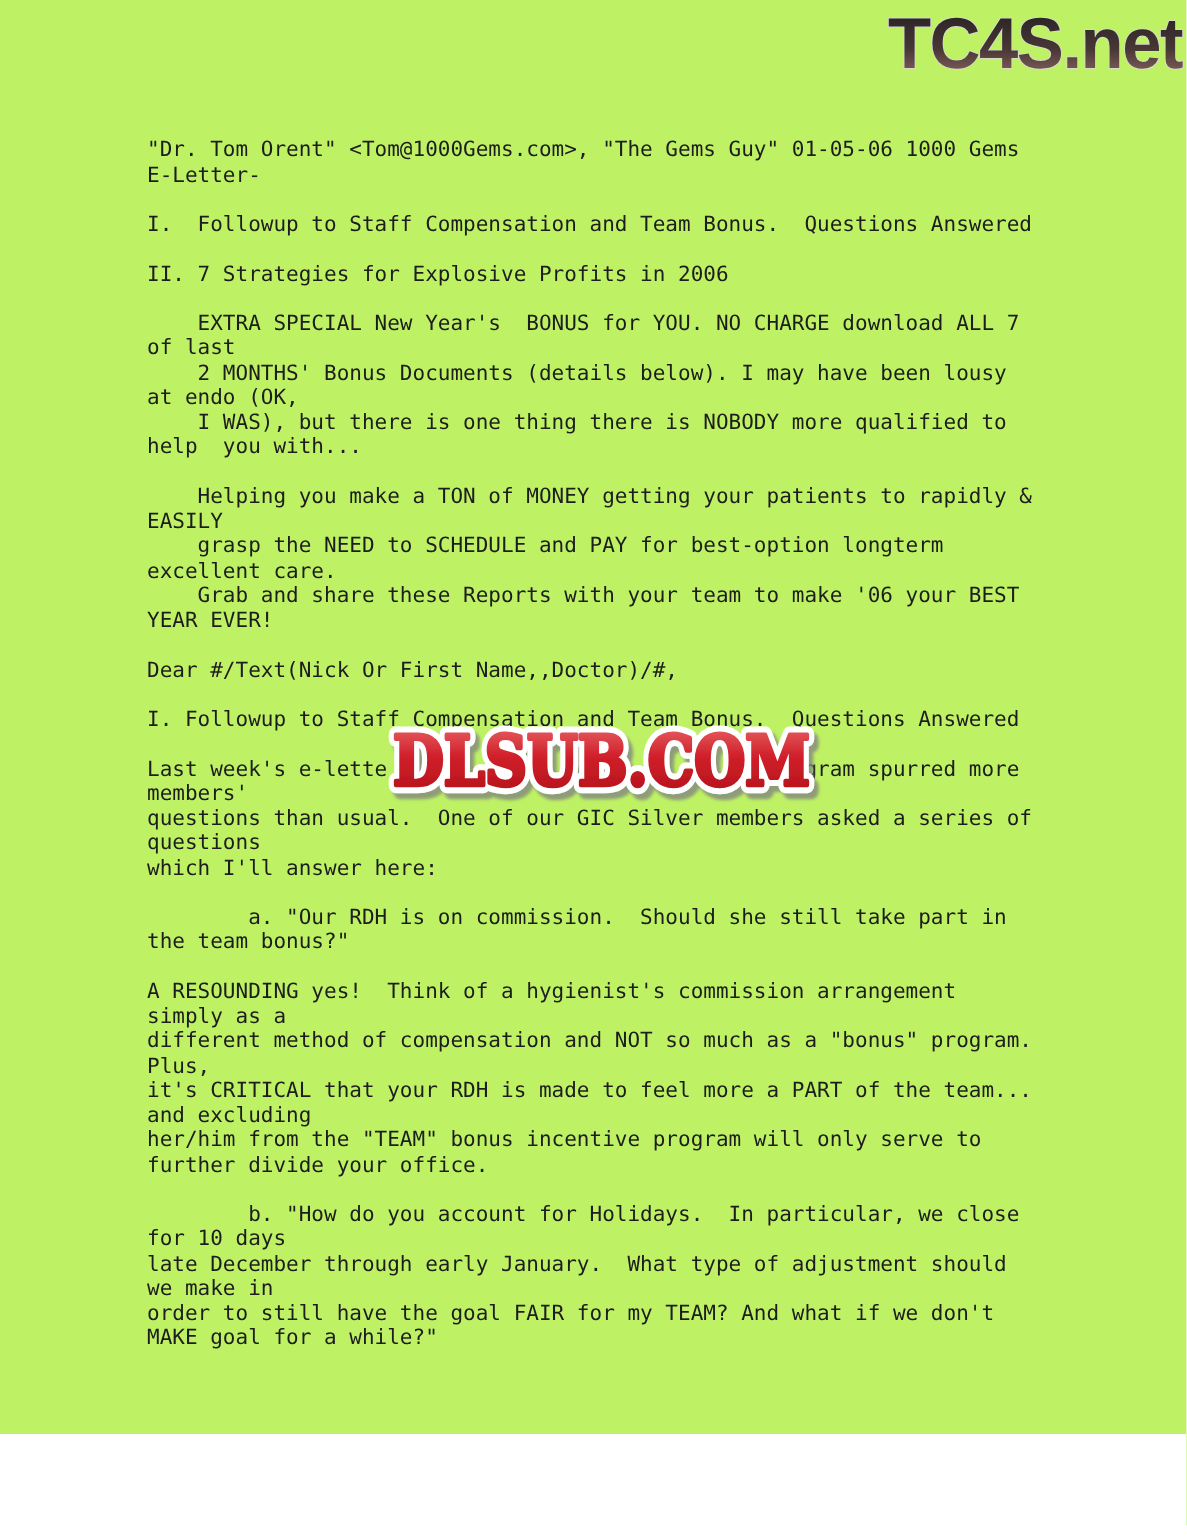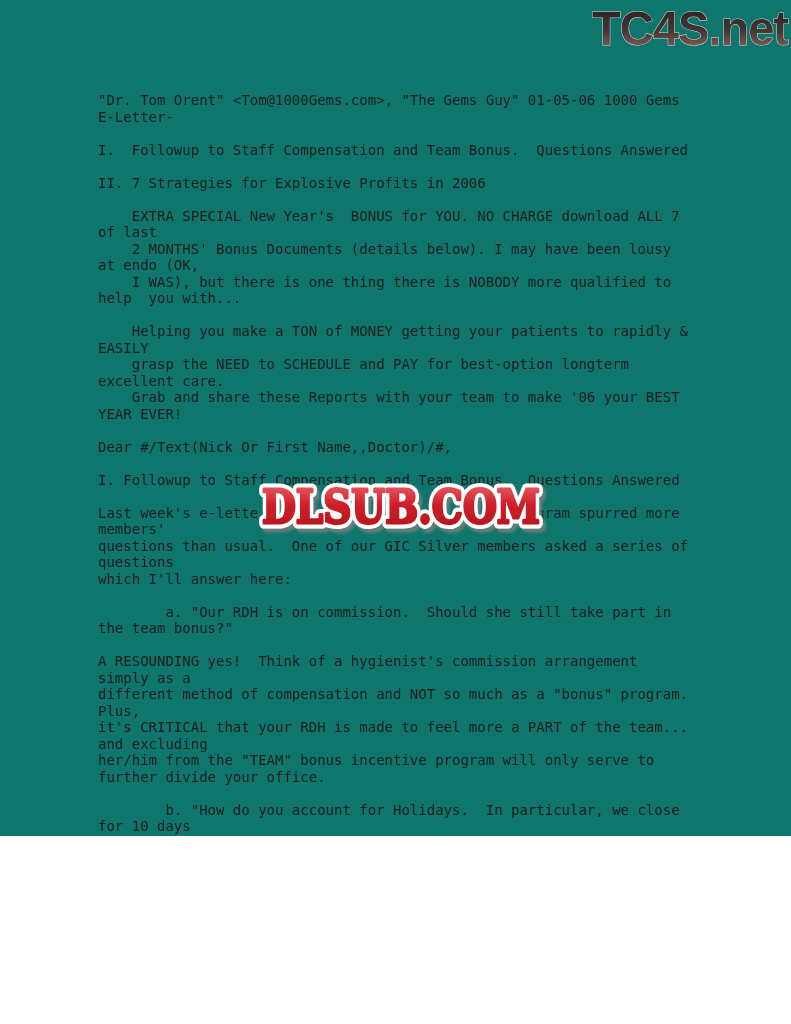--- a/index.html
+++ b/index.html
@@ -1,20 +1,20 @@
 <!DOCTYPE html>
 <html><head>
 <meta charset="utf-8">
 <style>
   html, body { margin: 0; padding: 0; background: #ffffff; }
   .page {
     position: relative;
     width: 791px;
-    height: 836px;
-    background: #0f766e;
+    height: 956px;
+    background: #bef264;
     overflow: hidden;
     font-family: "DejaVu Sans Mono", monospace;
   }
   .doc-text {
     position: absolute;
     left: 98px;
     top: 92px;
     margin: 0;
     font-family: "DejaVu Sans Mono", monospace;
     font-size: 14px;

